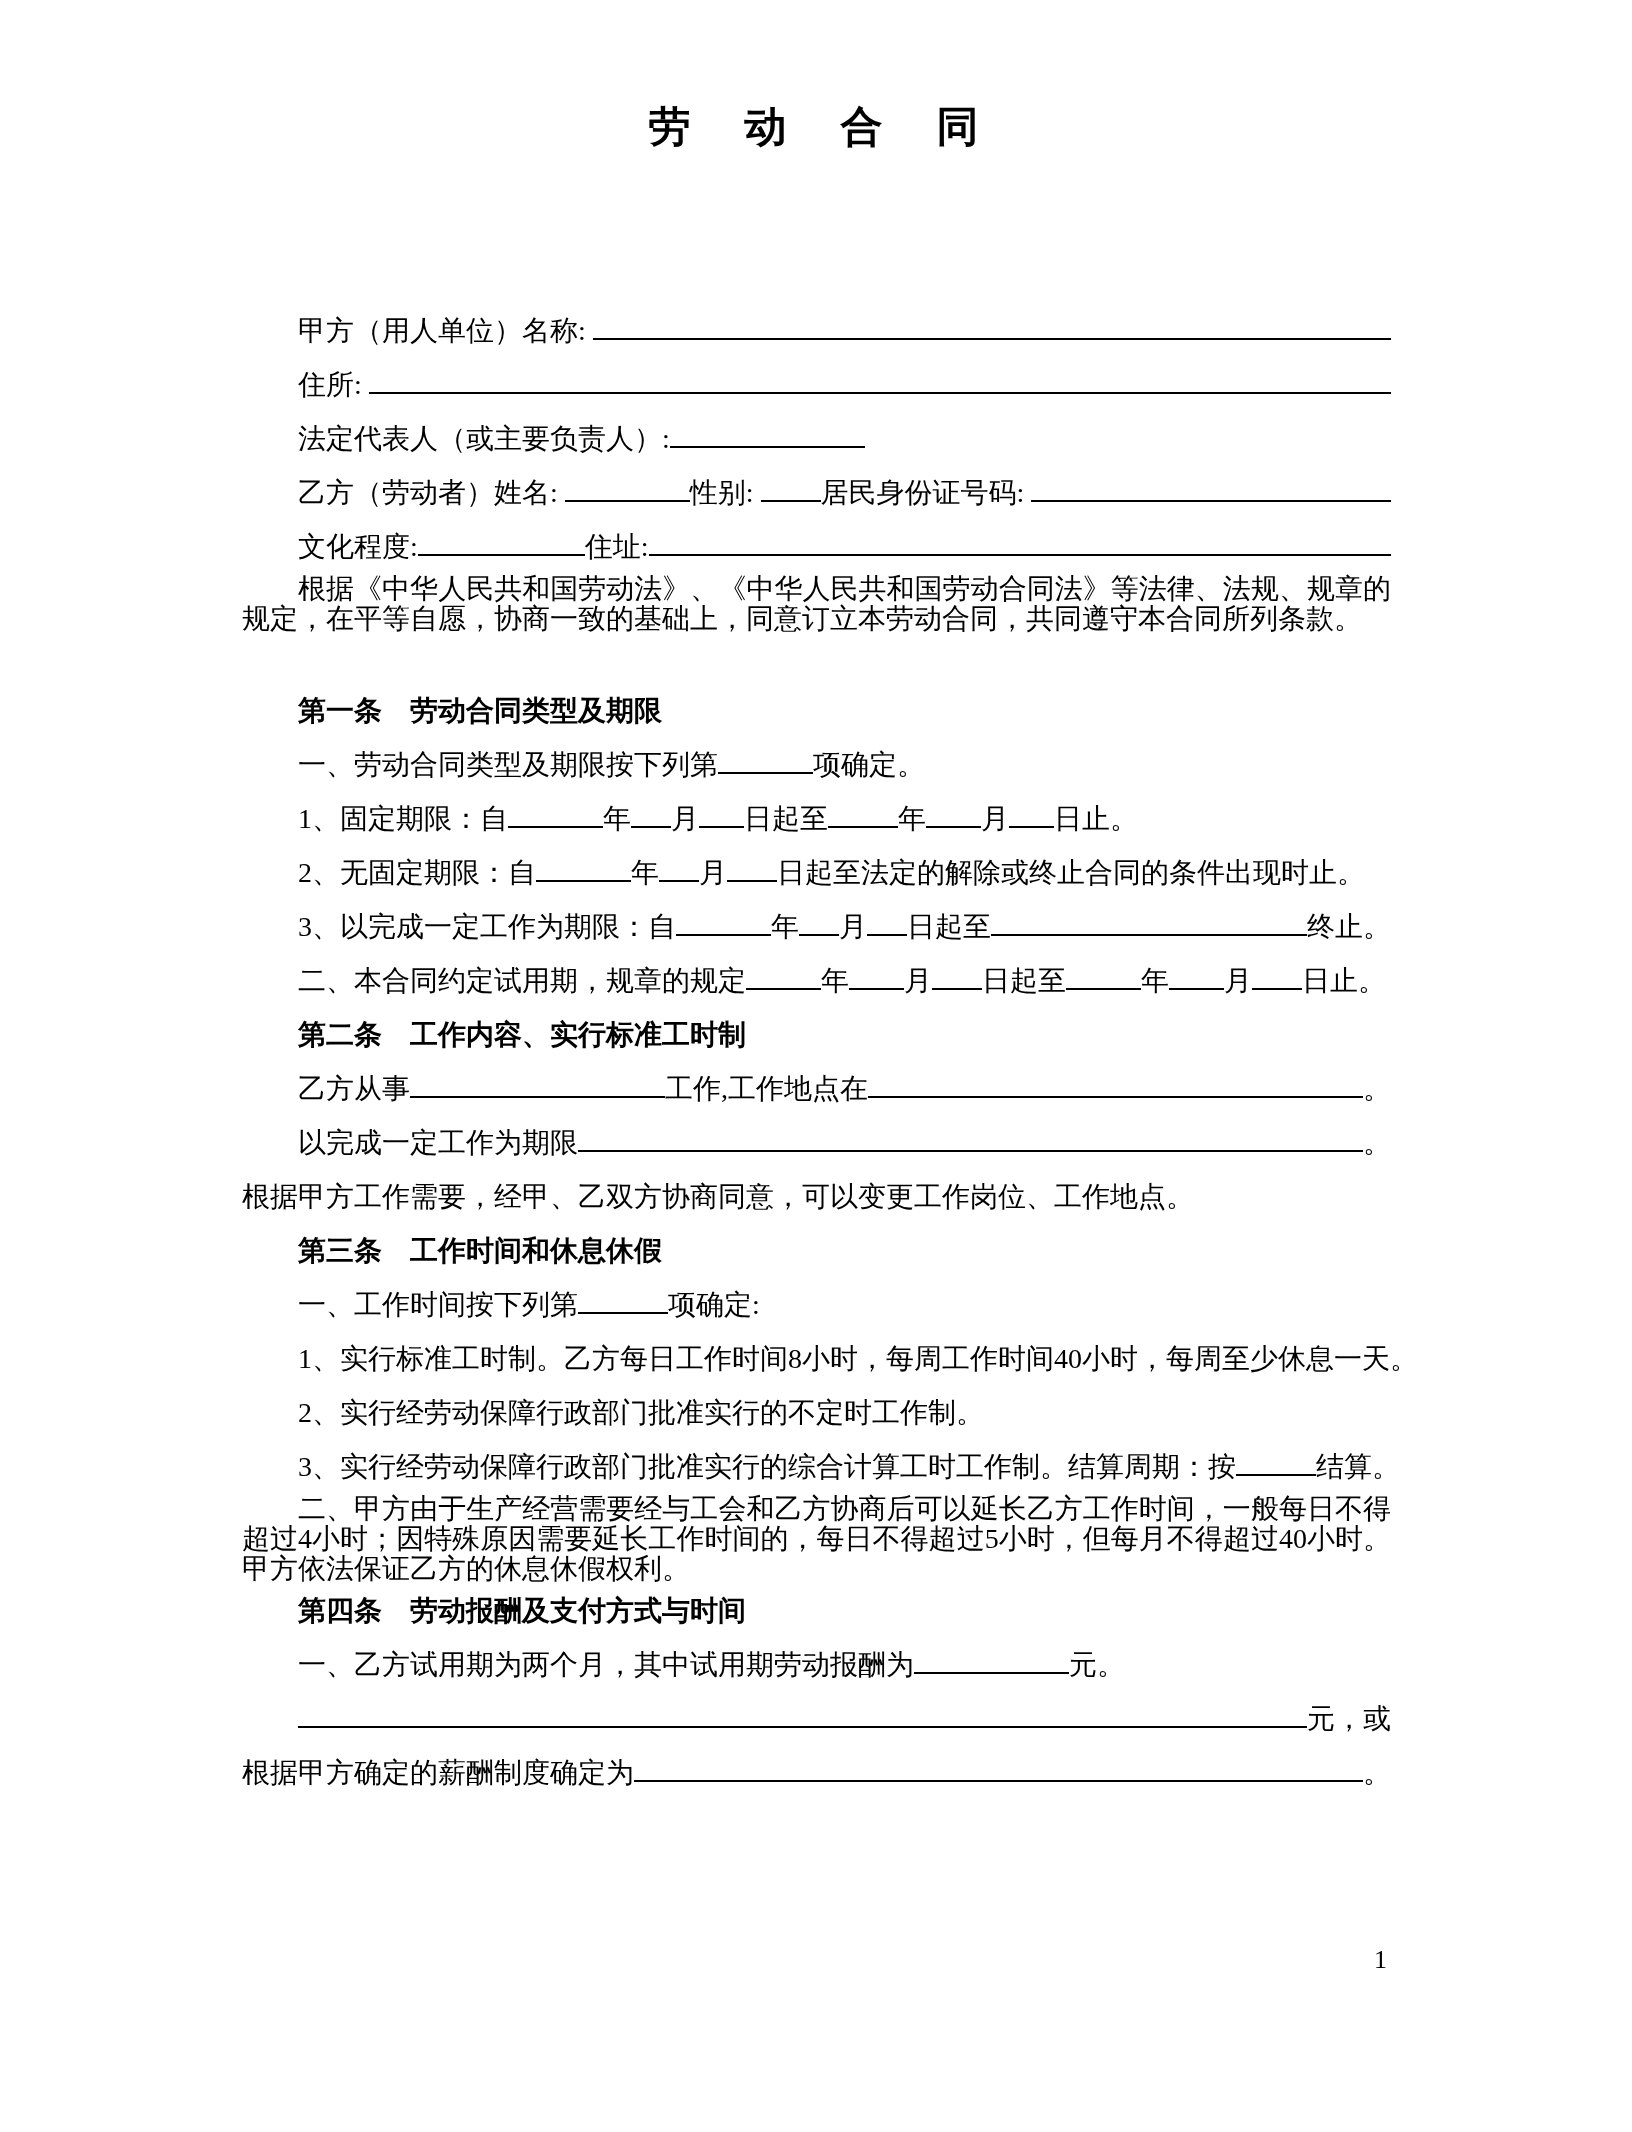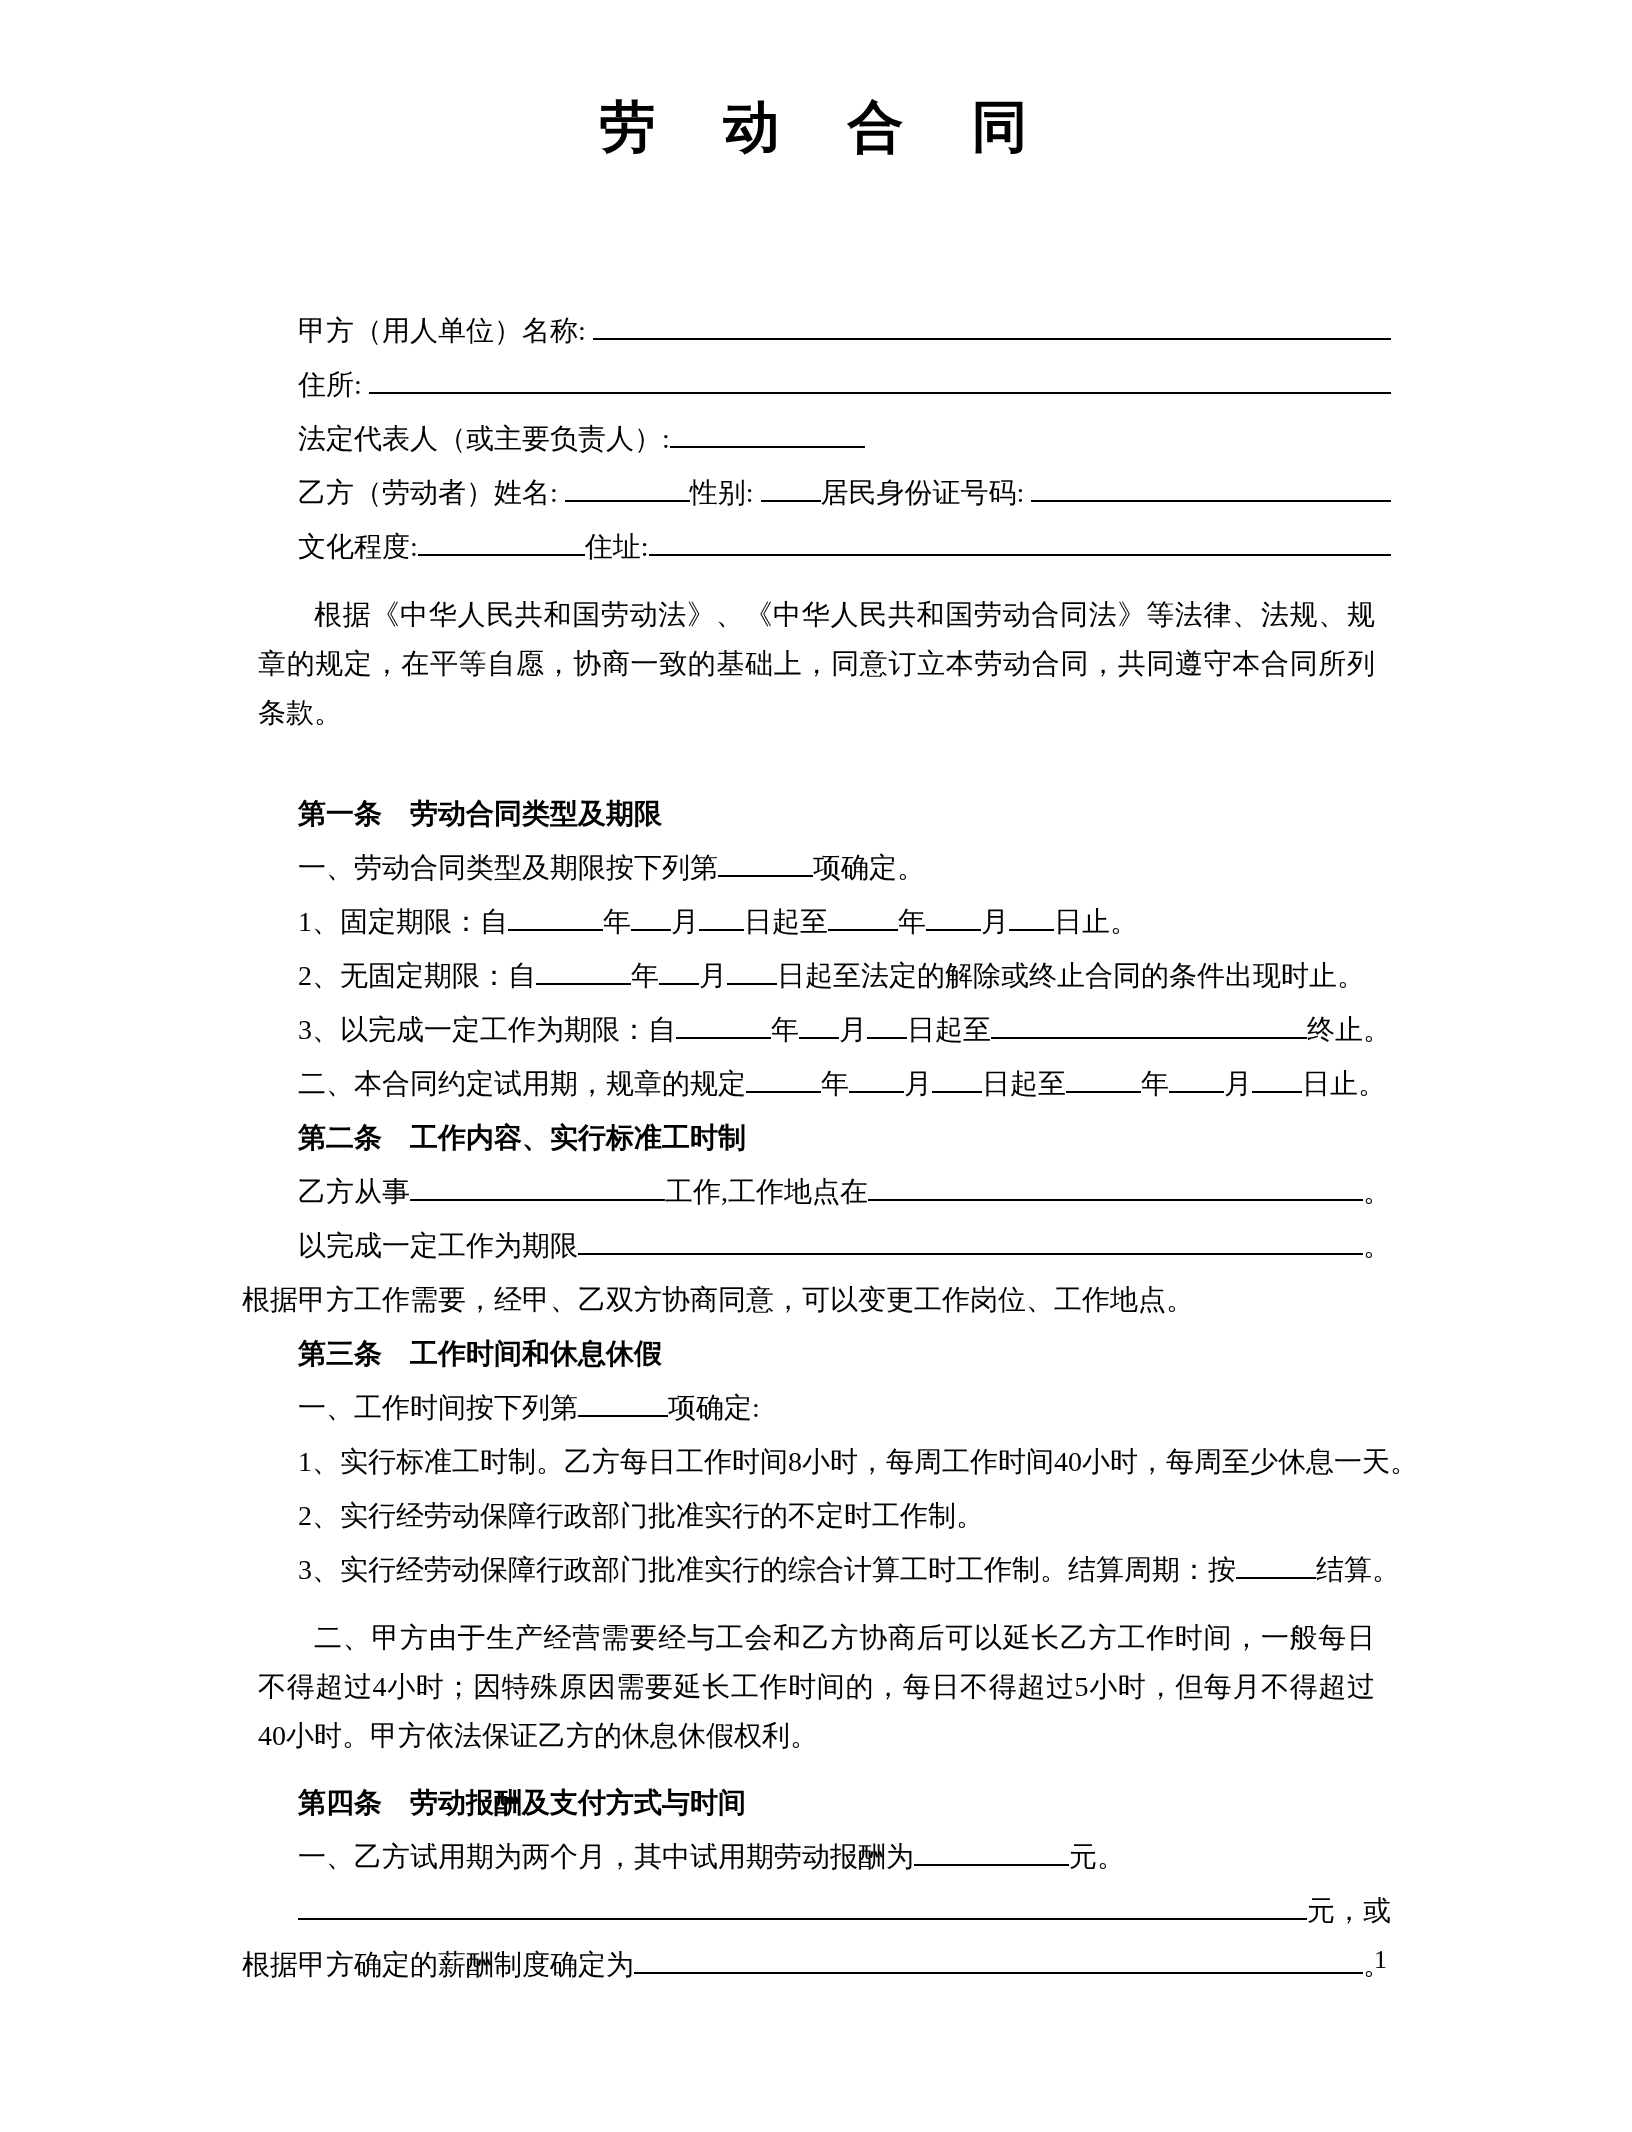--- a/index.html
+++ b/index.html
@@ -12,21 +12,21 @@
     color:#000;
     font-family:"Liberation Serif","DejaVu Serif",serif;
     font-size:28px;
     line-height:54px;
     box-sizing:border-box;
     padding:100px 241px 0 242px;
     overflow:hidden;
   }
   .doc-title{
     text-align:center;
-    font-size:56px;
+    font-size:42px;
     font-weight:bold;
     letter-spacing:6px;
     line-height:54px;
     margin:0 0 150px 0;
     white-space:pre;
   }
   .line{
     display:flex;
     align-items:baseline;
     white-space:pre;
@@ -35,24 +35,24 @@
   .line.indent{padding-left:56px;text-align:center;}
   .heading{
     font-family:"Liberation Sans","DejaVu Sans",sans-serif;
     font-weight:700;
     padding-left:56px;
     height:54px;
     white-space:pre;
   }
   .heading.gap-before{margin-top:50px;}
   .para{
-    margin:16px;
+    margin:0;
     text-align:justify;
     text-indent:56px;
-    line-height:49px;
+    line-height:30px;
   }
   .u{
     display:inline-block;
     height:22px;
     border-bottom:2px solid #000;
     margin-bottom:-6px;
     flex:0 0 auto;
   }
   .u.fill{flex:1 1 aupx; flex-grow:1;}
   .page-number{

